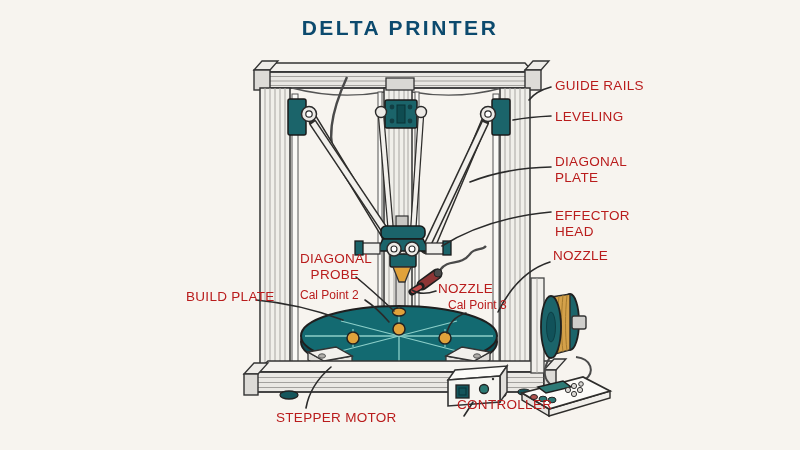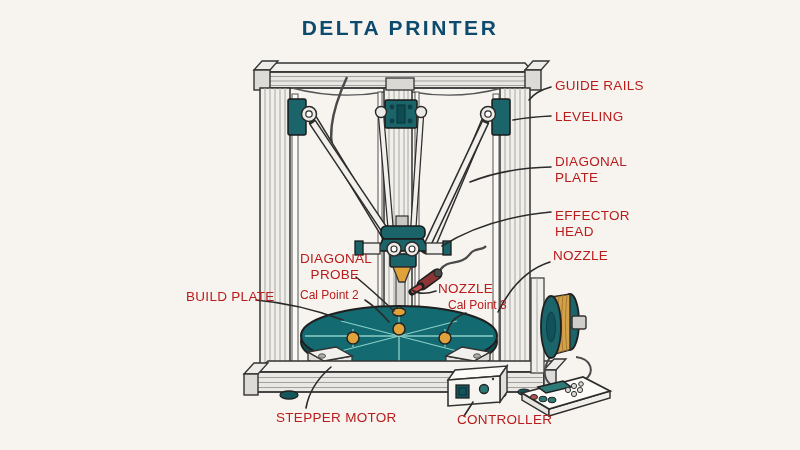--- a/index.html
+++ b/index.html
@@ -247,15 +247,15 @@
   <div class="lbl" style="left:555px;top:109px;">LEVELING</div>
   <div class="lbl" style="left:555px;top:154px;width:85px;">DIAGONAL PLATE</div>
   <div class="lbl" style="left:555px;top:184px;width:85px;margin-top:24px;">EFFECTOR HEAD</div>
   <div class="lbl" style="left:553px;top:248px;">NOZZLE</div>
   <div class="lbl center" style="left:300px;top:251px;width:70px;">DIAGONAL PROBE</div>
   <div class="lbl small" style="left:300px;top:288px;">Cal Point 2</div>
   <div class="lbl" style="left:438px;top:281px;">NOZZLE</div>
   <div class="lbl small" style="left:448px;top:298px;">Cal Point 3</div>
   <div class="lbl" style="left:276px;top:410px;">STEPPER MOTOR</div>
   <div class="lbl" style="left:186px;top:289px;">BUILD PLATE</div>
-  <div class="lbl" style="left:457px;top:412px;">CONTROLLER</div>
+  <div class="lbl" style="left:457px;top:397px;">CONTROLLER</div>
 
 </div>
 
 </body></html>

